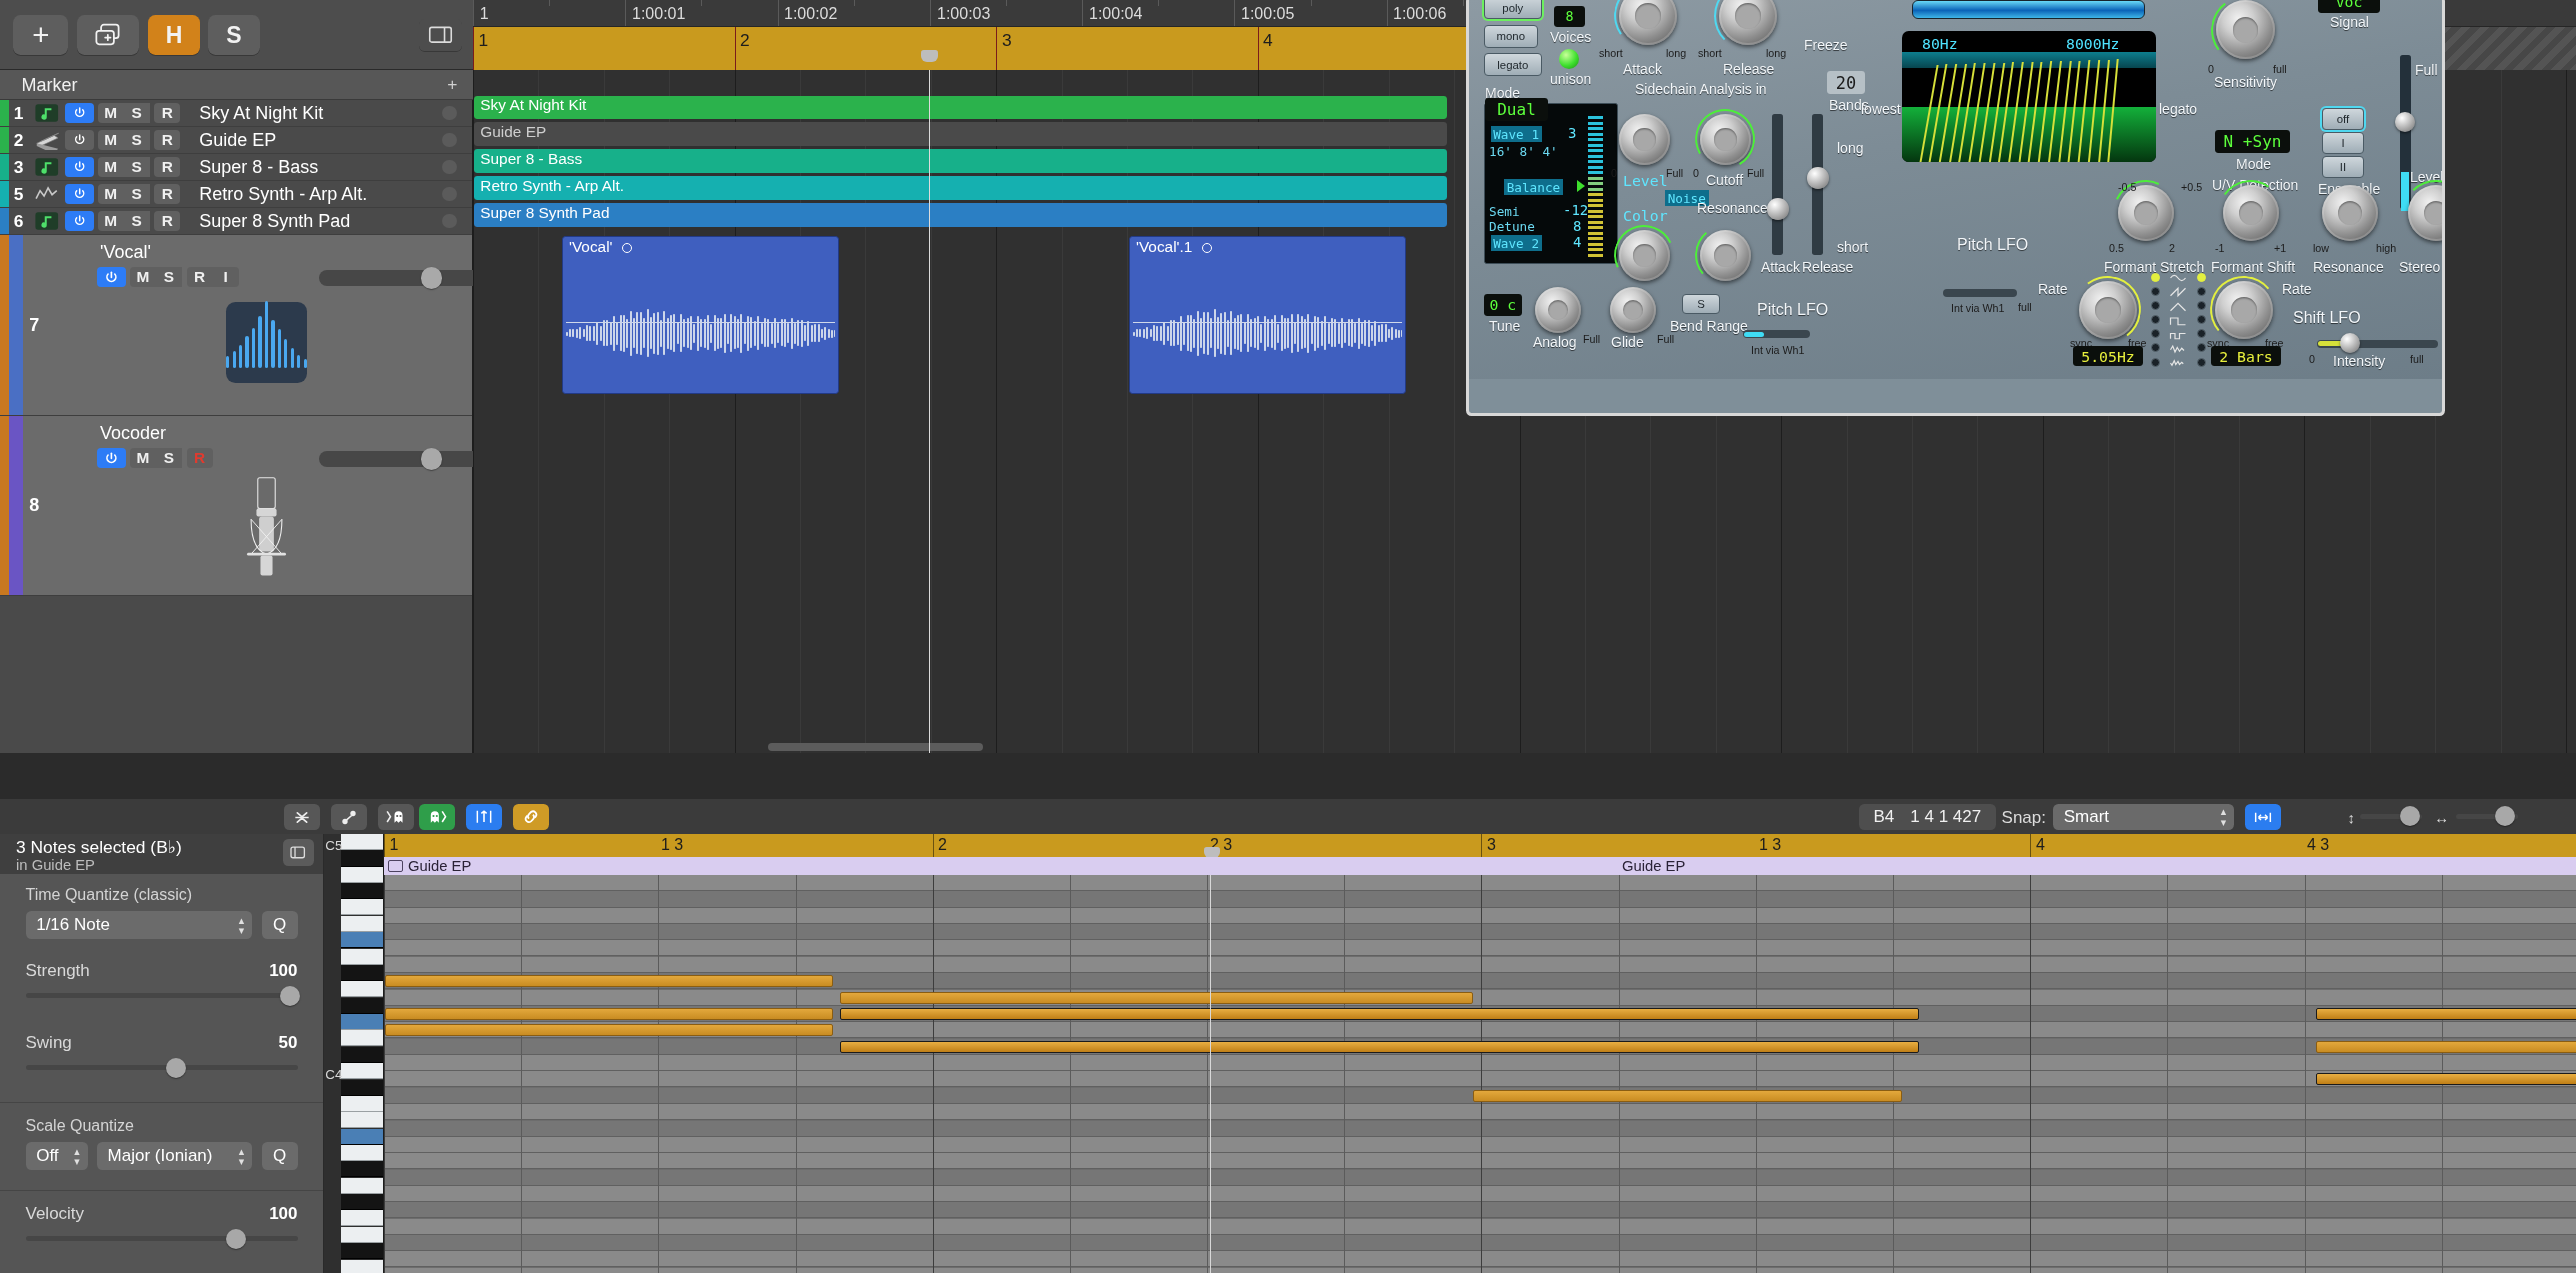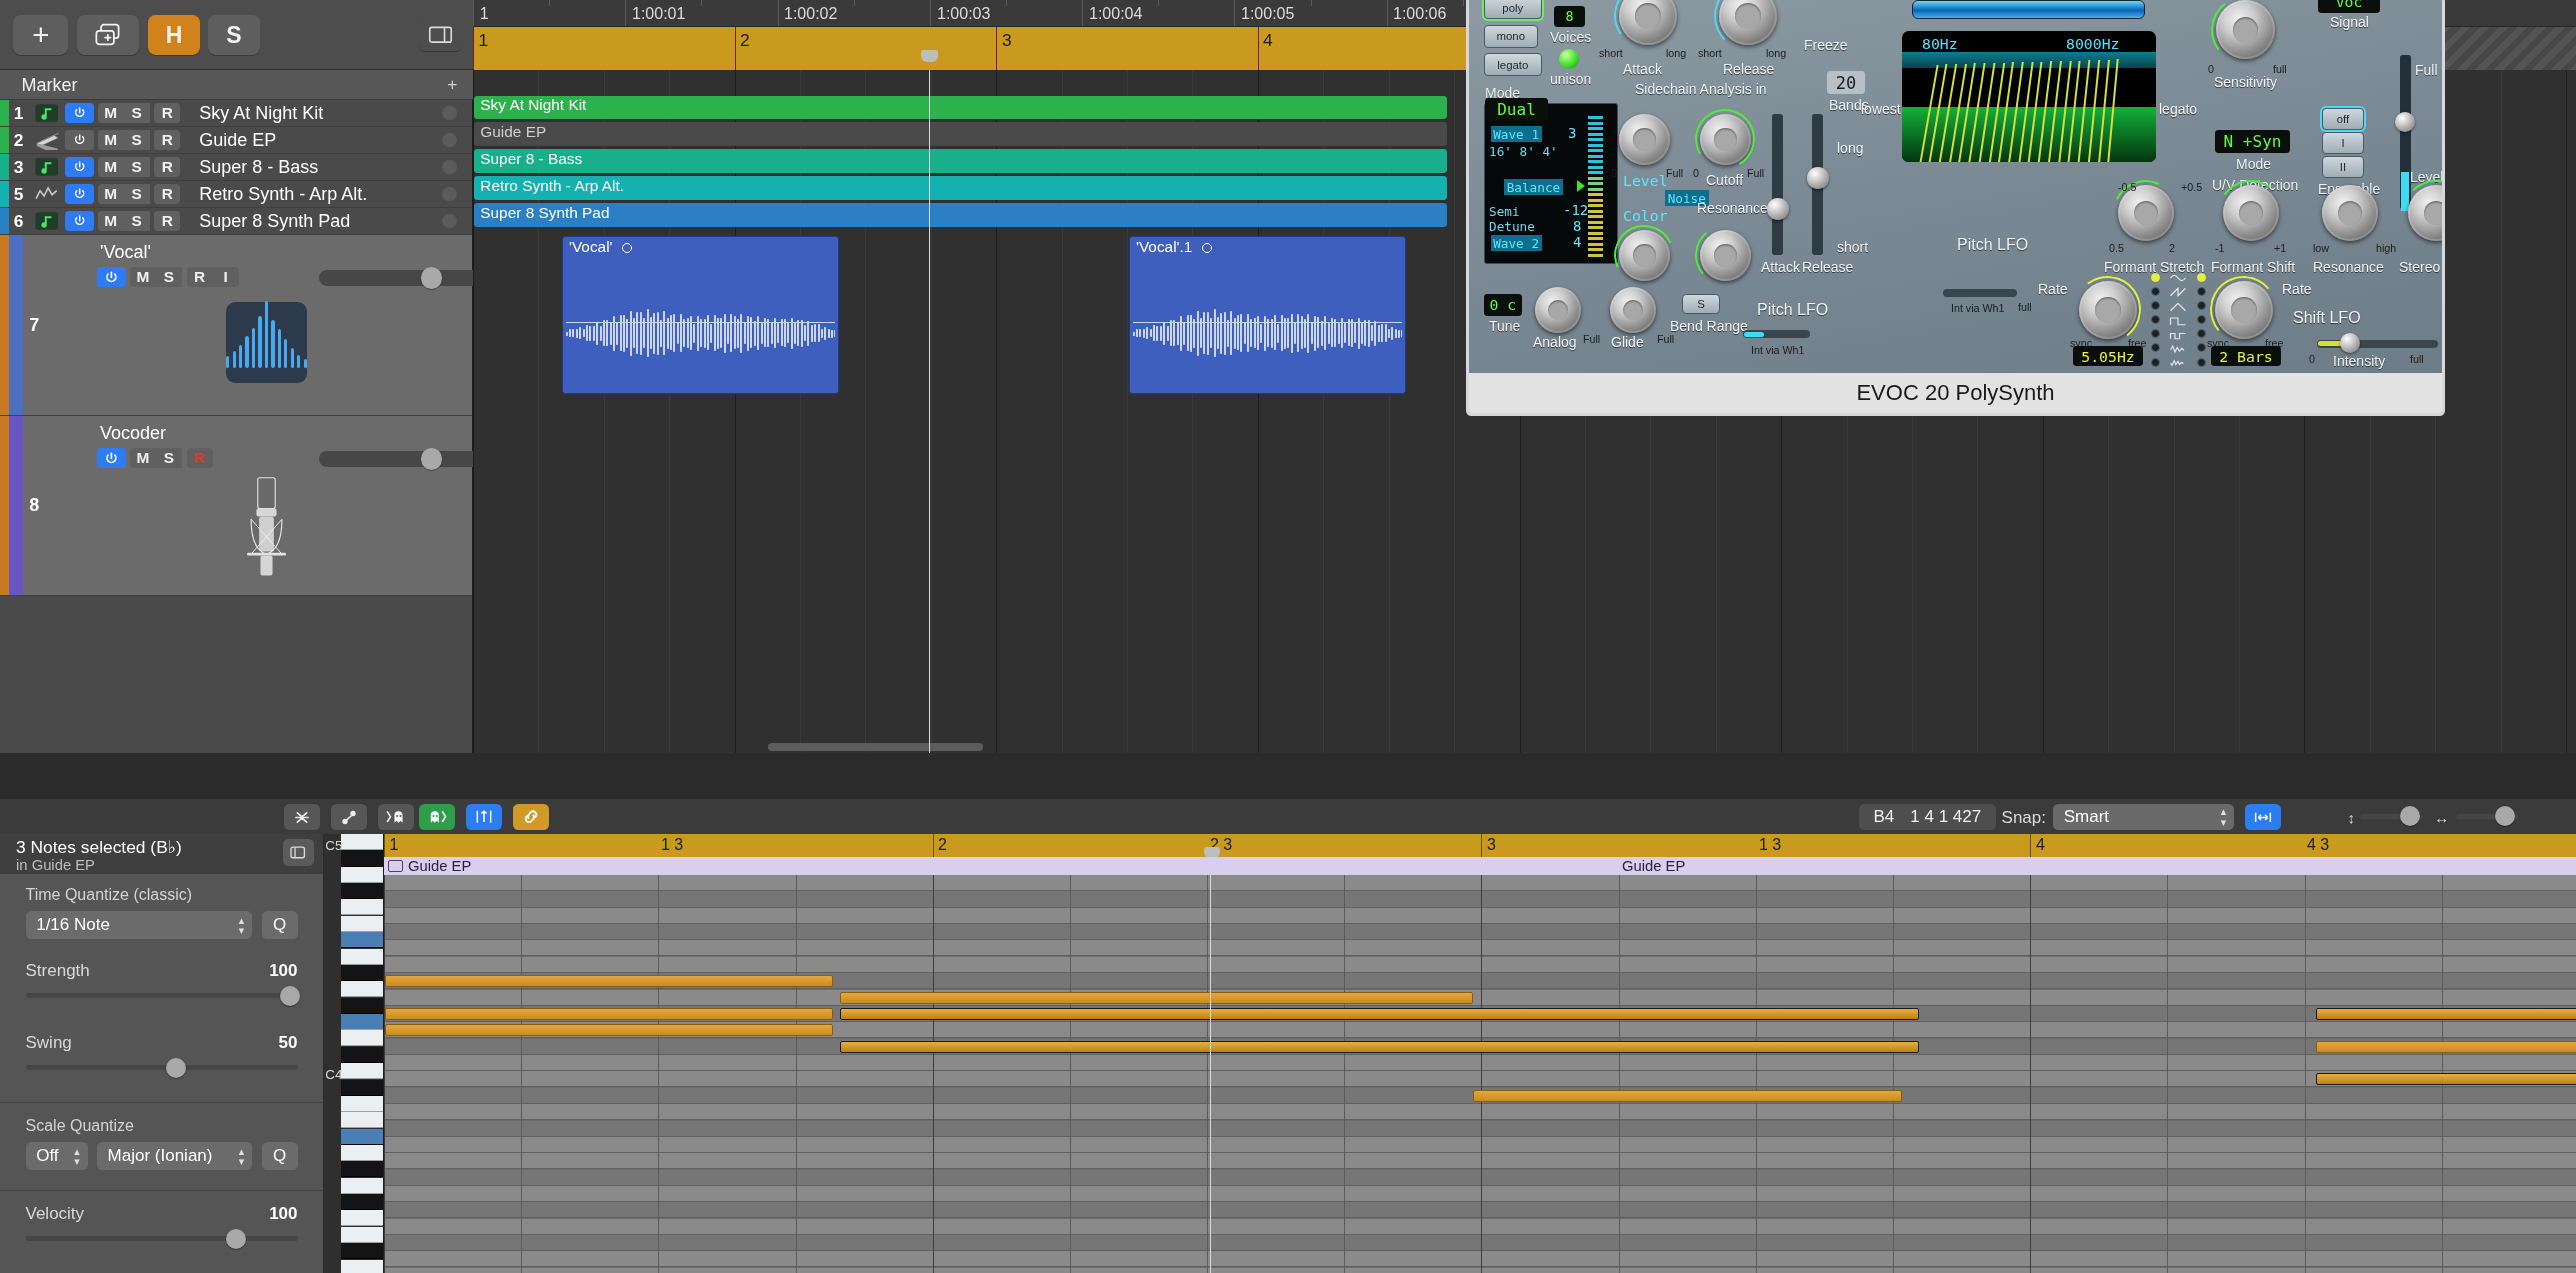--- a/index.html
+++ b/index.html
@@ -1010,21 +1010,20 @@
         <div class="plbl wh" style="left:142px;top:335px;">Glide</div>
         <div class="plbl sm" style="left:188px;top:334px;">Full</div>
         <div class="pbtn" style="left:213px;top:295px;width:38px;height:20px;">S</div>
         <div class="plbl wh" style="left:201px;top:319px;">Bend Range</div>
         <div class="plbl wh" style="left:288px;top:302px;font-size:16px;">Pitch LFO</div>
         <div class="slid-h" style="left:274px;top:331px;width:67px;"></div>
         <div style="position:absolute;left:275px;top:333px;width:20px;height:5.4px;background:#3fdcf5;border-radius:2.7px;"></div>
         <div class="plbl sm" style="left:282px;top:345px;">Int via Wh1</div>
 
       </div>
-      <div class="plug-title">EVOC 20 PolySynth</div>
     </div>
 
   </div>
 
 
   <div class="pr">
 
     <div class="pr-toolbar">
       <div class="mbtn" style="left:16px;width:85px;">
         <span>Edit</span>

